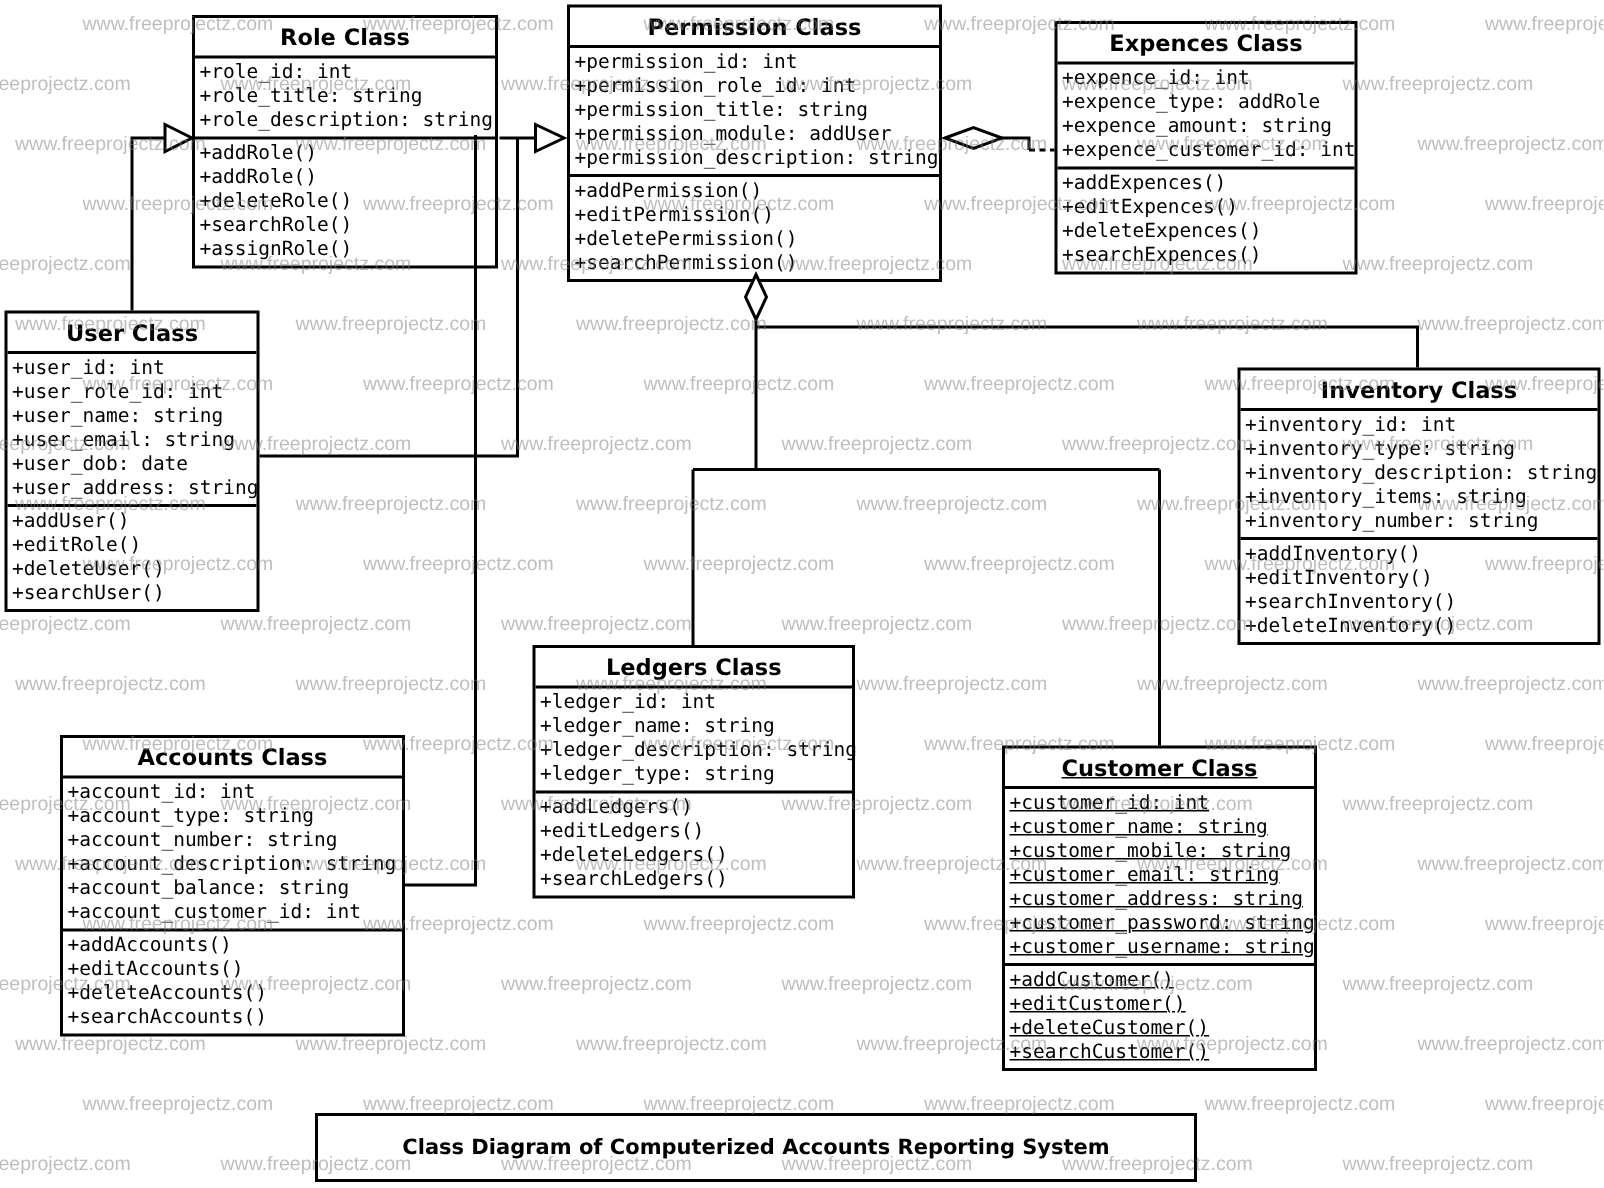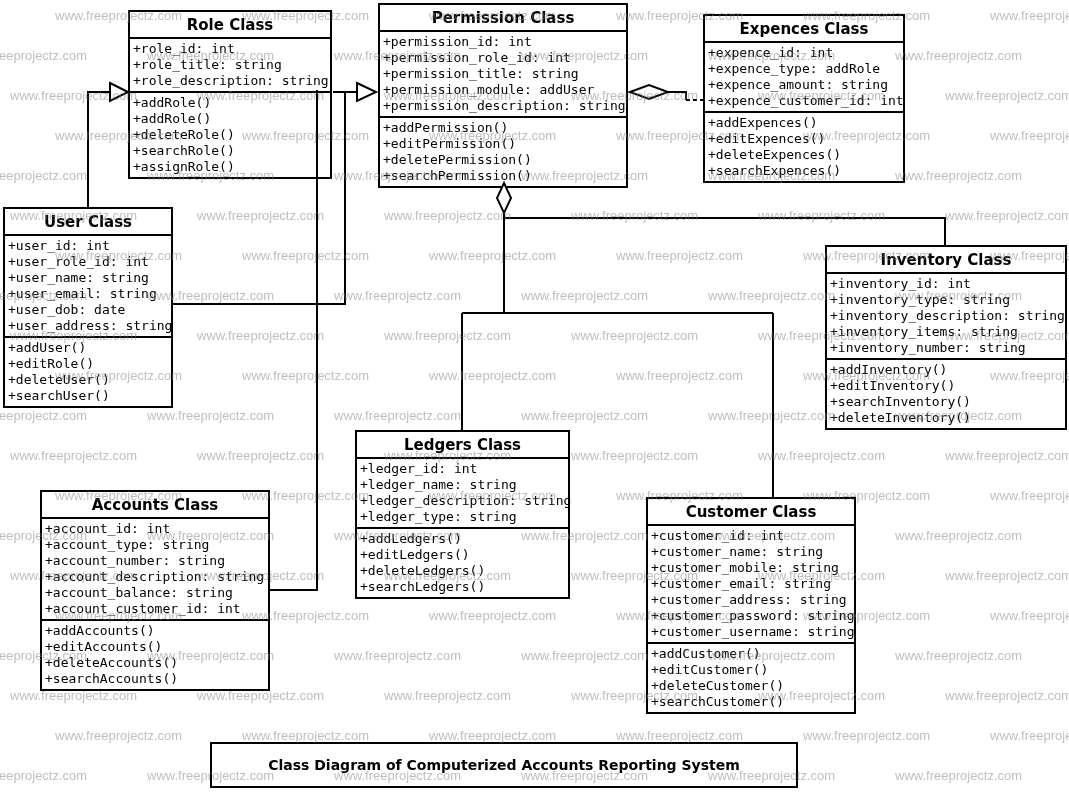--- a/index.html
+++ b/index.html
@@ -44,21 +44,21 @@
     line-height:16px;
     white-space:nowrap;
   }
   #class-role      { left:128px; top:10px;  width:200px; }
   #class-permission{ left:378px; top:3px;   width:246px; }
   #class-expences  { left:703px; top:14px;  width:198px; }
   #class-user      { left:3px;   top:207px; width:166px; }
   #class-inventory { left:825px; top:245px; width:238px; }
   #class-ledgers   { left:355px; top:430px; width:211px; }
   #class-accounts  { left:40px;  top:490px; width:226px; }
-  #class-customer  { left:646px; top:497px; width:206px; }
+  #class-customer  { left:668px; top:497px; width:206px;text-decoration:underline; }
   
   #connectors {
     position:absolute; left:0; top:0; z-index:20;
     pointer-events:none;
   }
   
   #footer-title {
     position:absolute; left:210px; top:742px; width:584px; height:42px;
     border:2px solid #000; background:#fff; z-index:10;
     font:bold 14px "DejaVu Sans", sans-serif;

